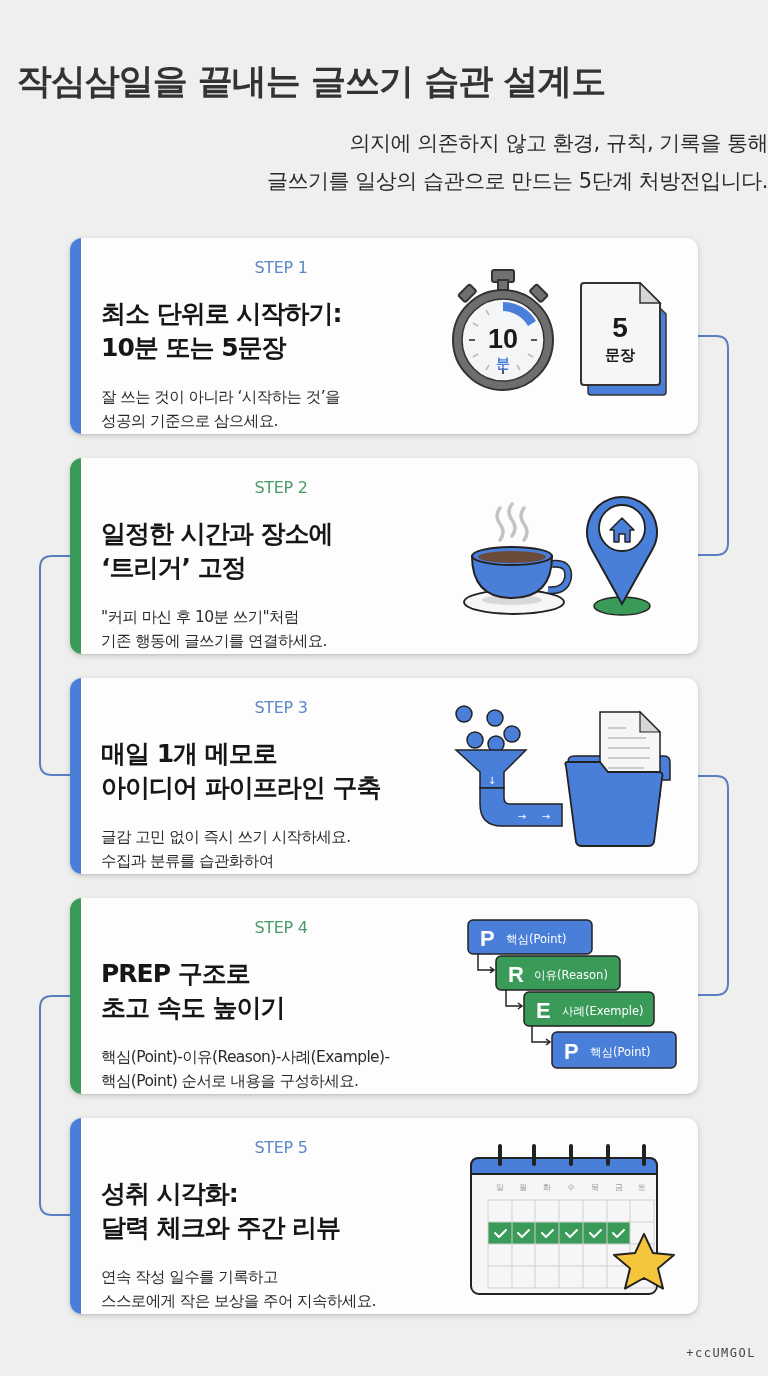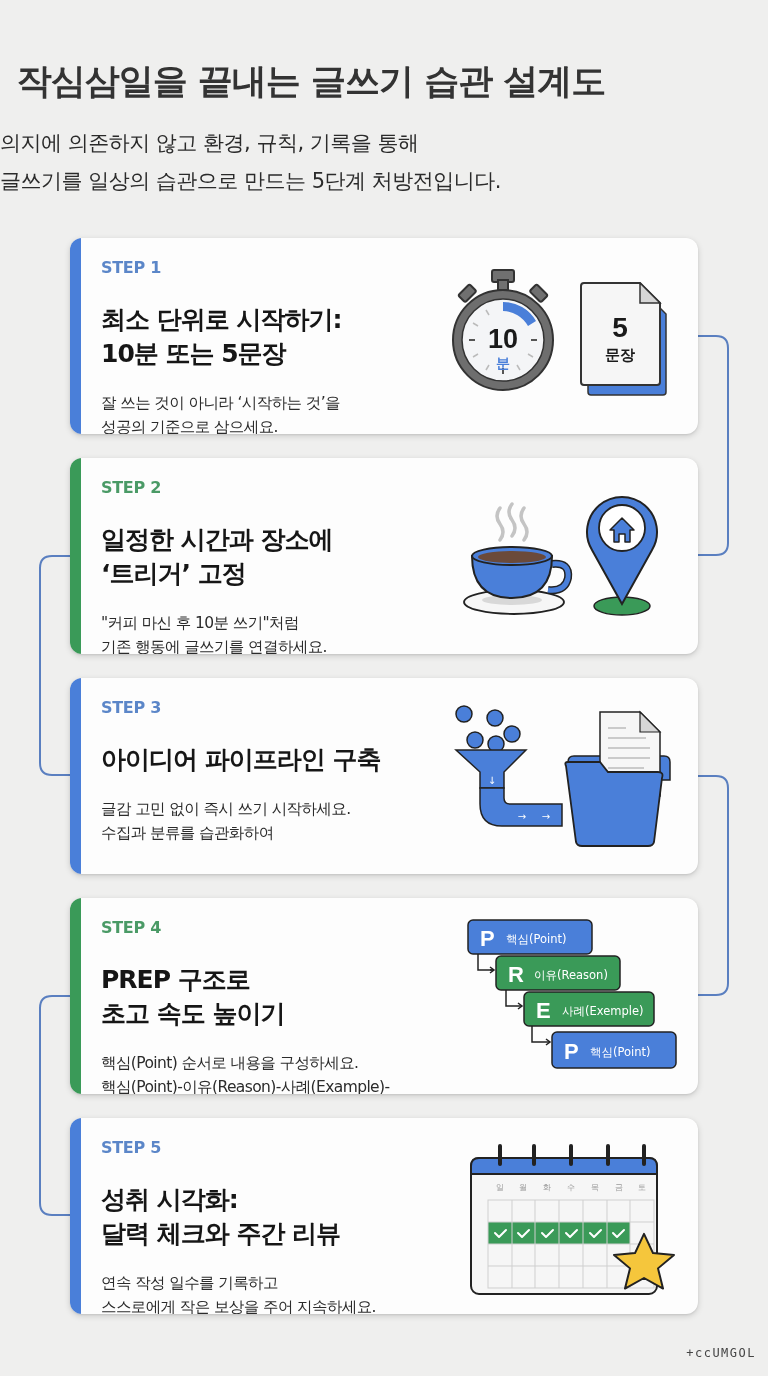--- a/index.html
+++ b/index.html
@@ -11,35 +11,35 @@
     position: relative;
     overflow: hidden;
   }
   .title {
     position: absolute; left: 0; top: 58px; width: 622px;
     text-align: center; font-size: 35px; font-weight: bold; color: #333;
     letter-spacing: -1px;
   }
   .subtitle {
     position: absolute; left: 0; top: 124px; width: 768px;
-    text-align: left; font-size: 21px; line-height: 38px; color: #2a2a2a;
+    text-align: right; font-size: 21px; line-height: 38px; color: #2a2a2a;
     letter-spacing: -0.5px;
   }
   .connectors { position: absolute; left: 0; top: 0; width: 768px; height: 1376px; pointer-events: none; }
   .card {
     position: absolute; left: 70px; width: 628px; height: 196px;
     background: #fdfdfd; border-radius: 12px;
     box-shadow: 0 2px 6px rgba(0,0,0,0.15), 0 1px 2px rgba(0,0,0,0.08);
     overflow: hidden;
   }
   .card .bar { position: absolute; left: 0; top: 0; bottom: 0; width: 11px; }
   .card .text { position: absolute; left: 31px; top: 20px; width: 360px; }
-  .step-label { font-size: 16px; font-weight: bold; letter-spacing: -0.3px; }
+  .step-label { font-size: 16px; font-weight: normal; letter-spacing: -0.3px; text-align: center; }
   .step-title {
-    margin-top: 26px; font-size: 25px; font-weight: bold; line-height: 34px;
+    margin-top: 20px; font-size: 25px; font-weight: bold; line-height: 34px;
     color: #161616; letter-spacing: -1px;
   }
   .step-desc {
     margin-top: 20px; font-size: 15.5px; line-height: 24px; color: #2b2b2b;
     letter-spacing: -0.6px; white-space: nowrap;
   }
   .illu { position: absolute; }
   .watermark {
     position: absolute; right: 12px; bottom: 16px; font-size: 12px;
     letter-spacing: 1.5px; color: #444; font-family: "DejaVu Sans Mono", monospace;
@@ -156,20 +156,21 @@
       <path d="M30 42 L42 30 L54 42 H50 V54 H45 V46 H39 V54 H34 V42 Z" fill="#4a7fd9" stroke="#222" stroke-width="1.5" stroke-linejoin="round"></path>
     </svg>
   </div>
 </div>
 
 <div class="card" style="top:678px">
   <div class="bar" style="background:#4a7fd9"></div>
   <div class="text">
     <div class="step-label" style="color:#5b86c8">STEP 3</div>
     <div class="step-title">
+      <div>매일 1개 메모로</div>
       <div>아이디어 파이프라인 구축</div>
     </div>
     <div class="step-desc">
       <div>글감 고민 없이 즉시 쓰기 시작하세요.</div>
       <div>수집과 분류를 습관화하여</div>
     </div>
   </div>
   <div class="illu" style="left:380px; top:22px; width:240px; height:150px">
     <svg width="240" height="150" viewBox="0 0 240 150">
       <g fill="#4a7fd9" stroke="#222" stroke-width="1.5">
@@ -201,22 +202,22 @@
 
 <div class="card" style="top:898px">
   <div class="bar" style="background:#3a9a58"></div>
   <div class="text">
     <div class="step-label" style="color:#4a9a66">STEP 4</div>
     <div class="step-title">
       <div>PREP 구조로</div>
       <div>초고 속도 높이기</div>
     </div>
     <div class="step-desc">
+      <div>핵심(Point)-이유(Reason)-사례(Example)-</div>
       <div>핵심(Point) 순서로 내용을 구성하세요.</div>
-      <div>핵심(Point)-이유(Reason)-사례(Example)-</div>
     </div>
   </div>
   <div class="illu" style="left:396px; top:20px; width:220px; height:160px">
     <svg width="220" height="160" viewBox="0 0 220 160">
       <g fill="none" stroke="#222" stroke-width="1.5">
         <path d="M12 36 V52 H28"></path>
           <path d="M24 52 l4 0 m-4 -3 l4 3 l-4 3"></path>
         <path d="M40 70 V88 H56"></path>
           <path d="M52 85 l4 3 l-4 3"></path>
         <path d="M66 106 V124 H84"></path>

